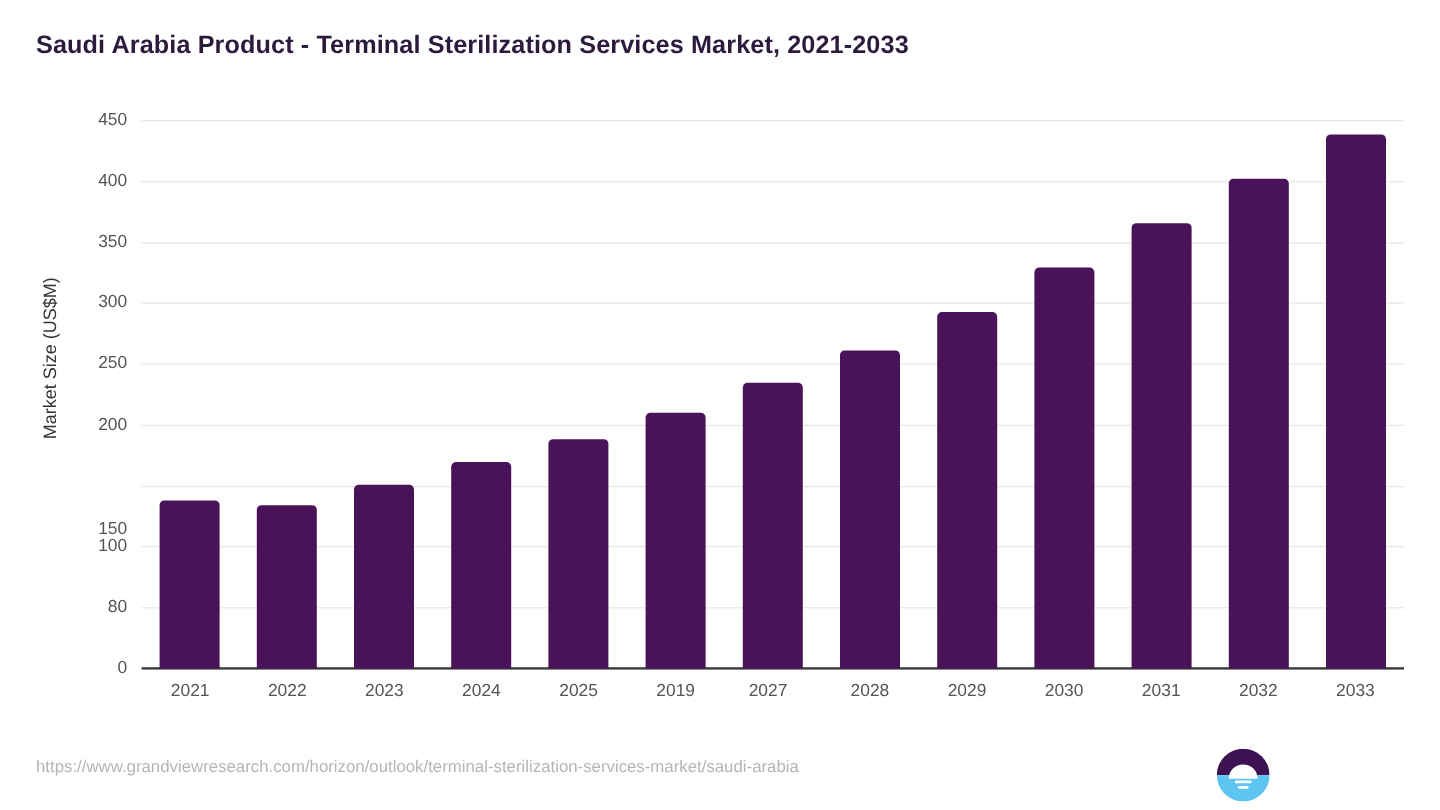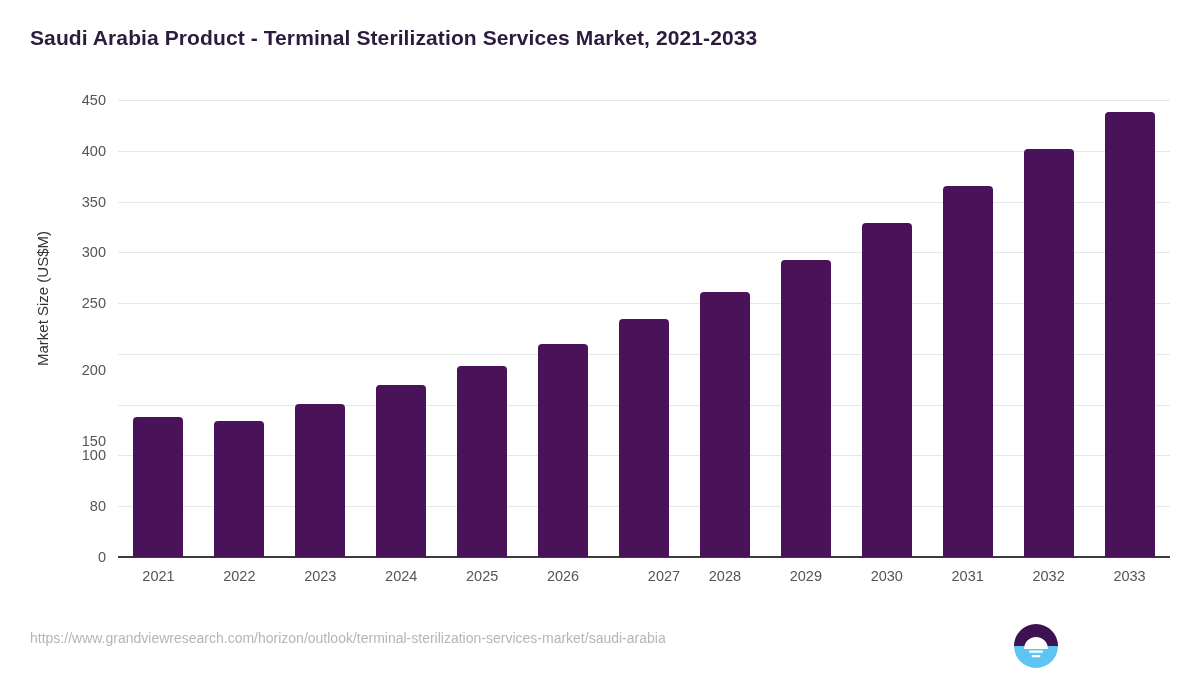--- a/index.html
+++ b/index.html
@@ -186,21 +186,21 @@
 
     <div class="grid-area" id="grid-area">
         <div class="tick-label" style="top: 457px; left: -72px; right: auto;">0</div>
         <div class="gridline" style="top: 406.222px;"></div>
         <div class="tick-label" style="top: 406.222px; left: -72px; right: auto;">80</div>
         <div class="gridline" style="top: 355.444px;"></div>
         <div class="tick-label" style="top: 355.444px; left: -72px; right: auto;">100</div>
         <div class="gridline" style="top: 304.667px;"></div>
         <div class="tick-label" style="top: 304.667px; left: -72px; right: auto; margin-top: 36px;">150</div>
         <div class="gridline" style="top: 253.889px;"></div>
-        <div class="tick-label" style="top: 253.889px; left: -72px; right: auto; margin-top: 16px;">200</div>
+        <div class="tick-label" style="top: 253.889px; left: -72px; right: auto;">200</div>
         <div class="gridline" style="top: 203.111px;"></div>
         <div class="tick-label" style="top: 203.111px; left: -72px; right: auto;">250</div>
         <div class="gridline" style="top: 152.333px;"></div>
         <div class="tick-label" style="top: 152.333px; left: -72px; right: auto;">300</div>
         <div class="gridline" style="top: 101.556px;"></div>
         <div class="tick-label" style="top: 101.556px; left: -72px; right: auto;">350</div>
         <div class="gridline" style="top: 50.7778px;"></div>
         <div class="tick-label" style="top: 50.7778px; left: -72px; right: auto;">400</div>
         <div class="gridline" style="top: 0px;"></div>
         <div class="tick-label" style="top: 0px; left: -72px; right: auto;">450</div>
@@ -223,22 +223,22 @@
         <div class="bar" title="2032: 402" style="height: 408.253px; left: 905.615px; background: rgb(74, 18, 89);"></div>
         <div class="bar" title="2033: 438" style="height: 444.813px; left: 986.538px; background: rgb(74, 18, 89);"></div>
       </div>
 
     <div class="xlabels" id="xlabels">
         <div class="xlabel" style="left: -1.53846px;">2021</div>
         <div class="xlabel" style="left: 79.3846px;">2022</div>
         <div class="xlabel" style="left: 160.308px;">2023</div>
         <div class="xlabel" style="left: 241.231px;">2024</div>
         <div class="xlabel" style="left: 322.154px;">2025</div>
-        <div class="xlabel" style="left: 403.077px;">2026</div>
-        <div class="xlabel" style="left: 504px;">2027</div>
+        <div class="xlabel" style="left: 403.077px;">2019</div>
+        <div class="xlabel" style="left: 480px;">2027</div>
         <div class="xlabel" style="left: 564.923px;">2028</div>
         <div class="xlabel" style="left: 645.846px;">2029</div>
         <div class="xlabel" style="left: 726.769px;">2030</div>
         <div class="xlabel" style="left: 807.692px;">2031</div>
         <div class="xlabel" style="left: 888.615px;">2032</div>
         <div class="xlabel" style="left: 969.538px;">2033</div>
       </div>
 
   </div>
 

